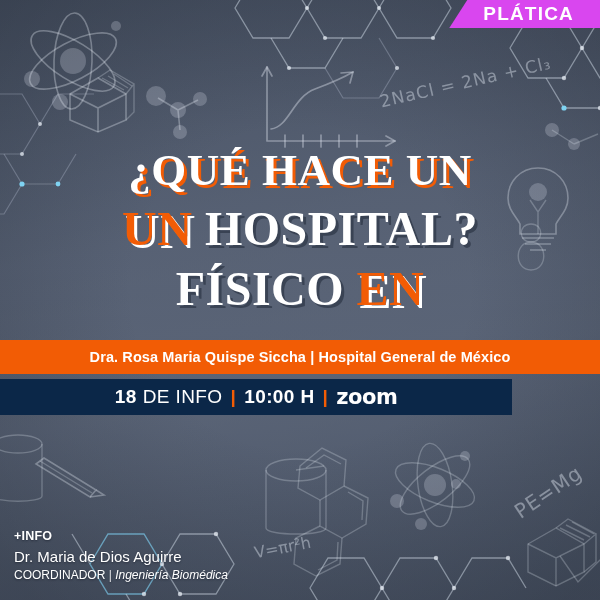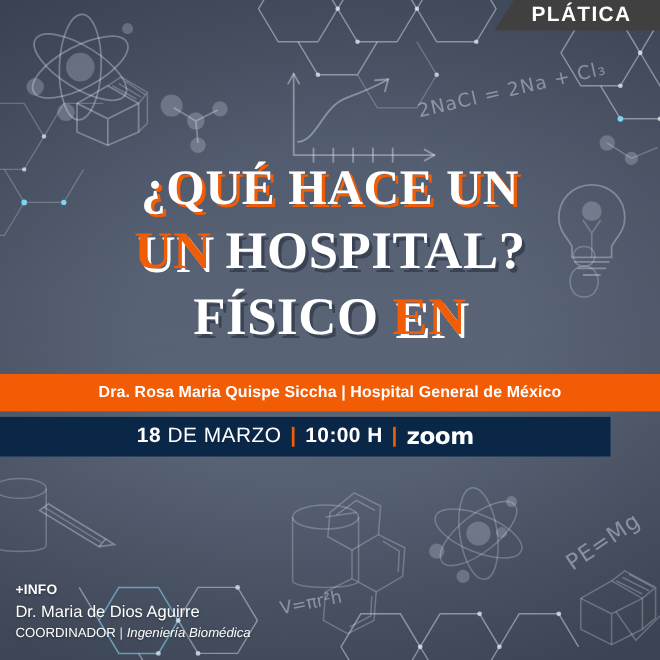--- a/index.html
+++ b/index.html
@@ -79,21 +79,21 @@
     font-family: "DejaVu Sans", sans-serif;
     white-space: nowrap;
   }
 
   
   .badge {
     position: absolute;
     top: 0;
     right: 0;
     height: 28px;
-    background: #404040;
+    background: #d946ef;
     color: #ffffff;
     font-weight: bold;
     font-size: 19px;
     letter-spacing: 1.2px;
     display: flex;
     align-items: center;
     padding: 0 26px 0 34px;
     clip-path: polygon(18px 0, 100% 0, 100% 100%, 0 100%);
     box-sizing: border-box;
   }
@@ -150,21 +150,21 @@
     font-size: 14.5px;
     font-weight: bold;
     letter-spacing: 0.1px;
   }
 
   
   .date-bar {
     position: absolute;
     left: 0;
     top: 379px;
-    width: 555px;
+    width: 512px;
     height: 36px;
     background: #0B2748;
     display: flex;
     align-items: center;
     justify-content: center;
     color: #ffffff;
     font-size: 19px;
     letter-spacing: 0.4px;
   }
   .date-bold { font-weight: bold; }
@@ -445,21 +445,21 @@
     </div>
   </div>
 
   <div class="speaker-bar">
     <span>Dra. Rosa Maria Quispe Siccha | Hospital General de México</span>
   </div>
 
   <div class="date-bar">
     <span class="date-bold">18</span>
     <span style="width:6px"></span>
-    <span class="date-reg">DE MARZO</span>
+    <span class="date-reg">DE INFO</span>
     <span class="date-sep">|</span>
     <span class="date-bold">10:00 H</span>
     <span class="date-sep">|</span>
     <span class="zoom-logo">zoom</span>
   </div>
 
   <div class="footer">
     <div class="f-info">+INFO</div>
     <div class="f-name">Dr. Maria de Dios Aguirre</div>
     <div class="f-role">

